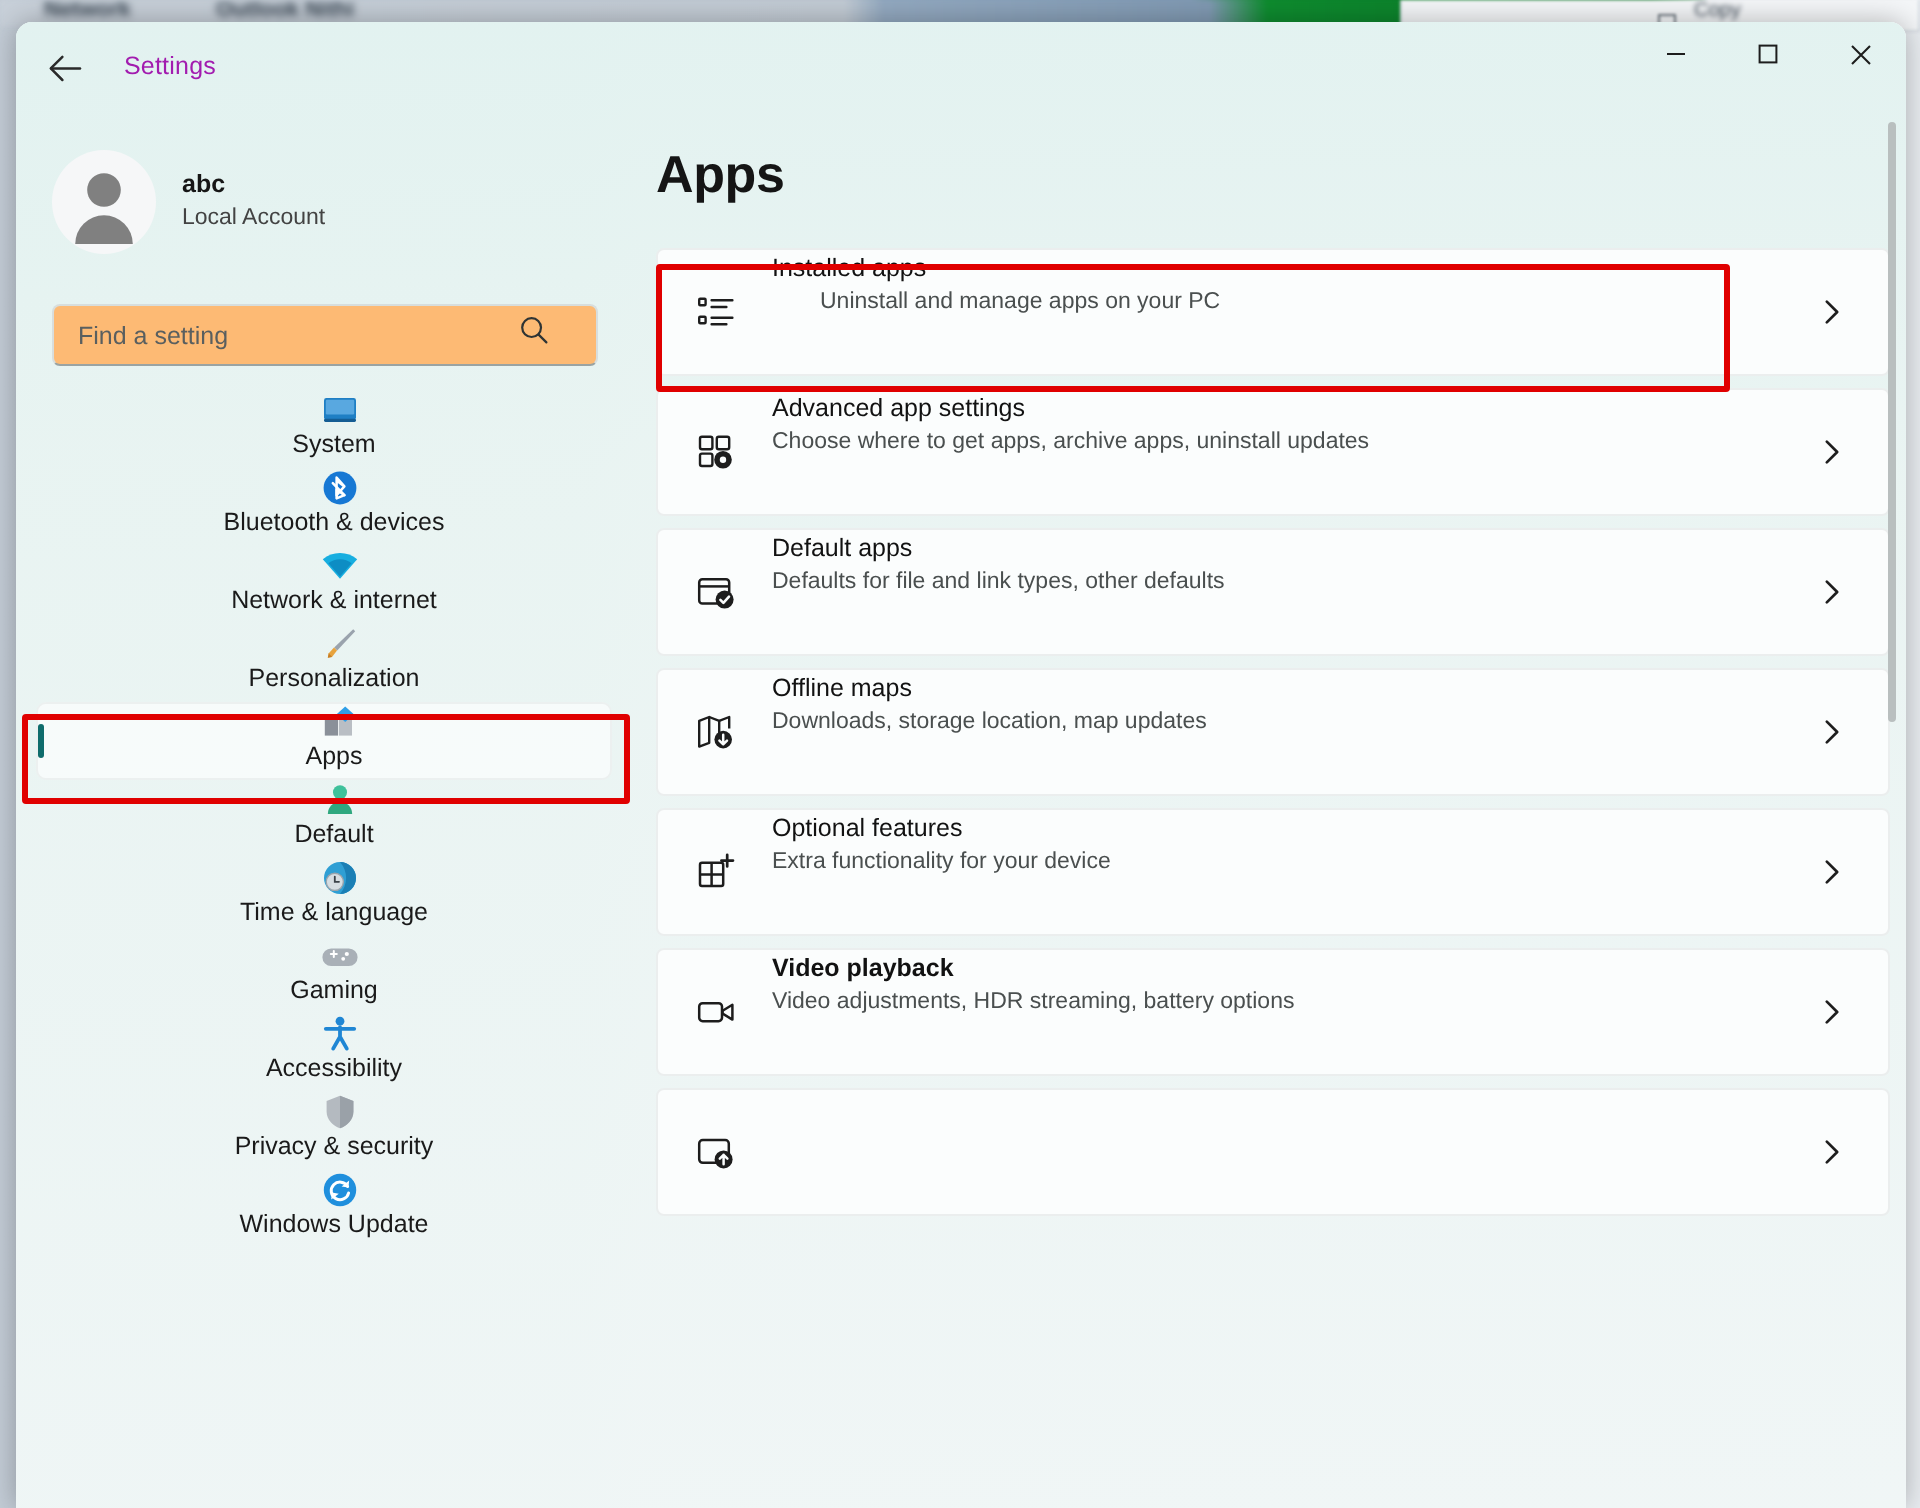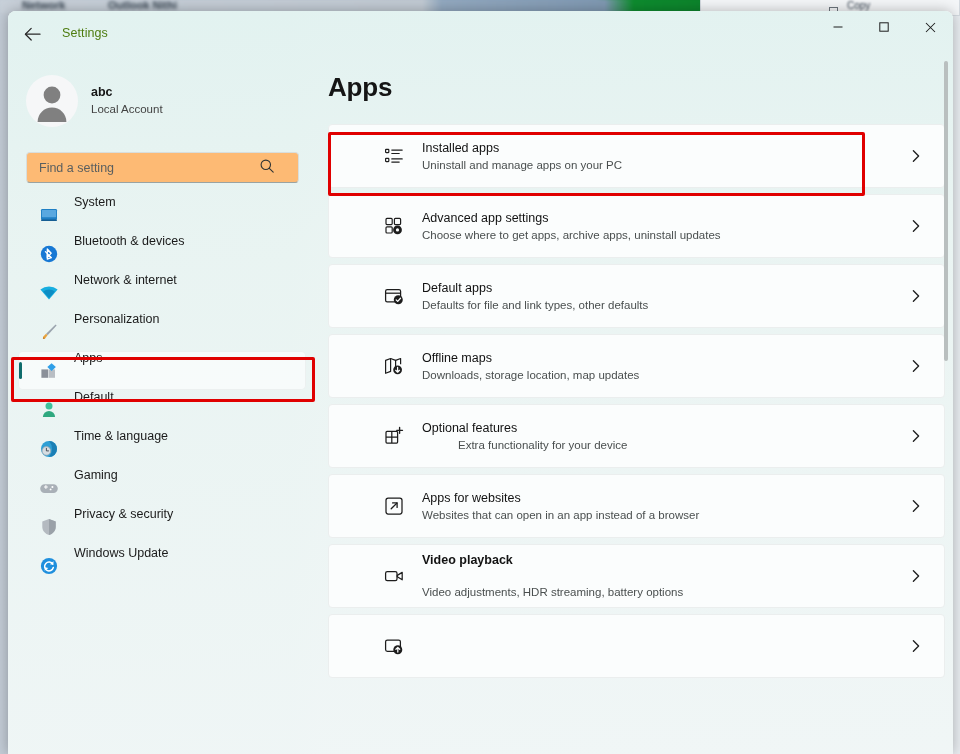--- a/index.html
+++ b/index.html
@@ -99,21 +99,21 @@
     left: 8px; top: 8px;
     width: 32px; height: 30px;
     border-radius: 4px;
     display: flex; align-items: center; justify-content: center;
     cursor: pointer;
   }
   #window-title {
     position: absolute;
     left: 54px; top: 15px;
     font-size: 12.5px;
-    color: #4d7c0f;
+    color: #a21caf;
     letter-spacing: 0.1px;
   }
   .caption-button {
     position: absolute;
     top: 0;
     width: 46px; height: 32px;
     display: flex; align-items: center; justify-content: center;
     cursor: pointer;
   }
   #caption-minimize { right: 92px; }
@@ -174,23 +174,24 @@
   #search-icon { margin-left: 2px; }
 
   #nav-list {
     position: absolute;
     left: 10px; top: 139px;
     width: 288px;
   }
   .nav-item {
     position: relative;
     height: 39px;
-    display: flex; 
+    display: flex; align-items: center;
     border-radius: 5px;
     cursor: pointer;
+    flex-direction: column;
   }
   .nav-item.selected {
     background: rgba(255,255,255,0.62);
     box-shadow: inset 0 0 0 1px rgba(0,0,0,0.045);
   }
   .nav-item.selected::before {
     content: "";
     position: absolute;
     left: 1px; top: 11px;
     width: 3px; height: 17px;
@@ -228,23 +229,22 @@
     left: 17px; top: 68px;
     width: 617px;
   }
   .card {
     position: relative;
     height: 64px;
     margin-bottom: 6px;
     background: #fbfdfd;
     border: 1px solid #ebeeee;
     border-radius: 4px;
-    display: flex; align-items: center;
+    display: flex; 
     cursor: pointer;
-    padding-left: 36px;
   }
   .card-icon {
     width: 30px; margin-left: 14px;
     display: flex; align-items: center; justify-content: center;
     flex: none;
     color: #1d1d1d;
   }
   .card-text { margin-left: 13px; flex: 1; }
   .card-title {
     font-size: 12.5px;
@@ -442,20 +442,30 @@
           <svg width="20" height="20" viewBox="0 0 20 20">
             <path d="M5.6 6.2 h8.8 a4.4 4.4 0 0 1 0 8.8 h-8.8 a4.4 4.4 0 0 1 0-8.8 z" fill="#a9b0b7"></path>
             <path d="M5.4 9 h3 M6.9 7.5 v3" stroke="#ffffff" stroke-width="1" stroke-linecap="round"></path>
             <circle cx="13.4" cy="9" r="1.05" fill="#ffffff"></circle>
             <circle cx="11.6" cy="11.4" r="0.95" fill="#ffffff"></circle>
           </svg>
         </span>
         <span class="nav-label">Gaming</span>
       </div>
 
+      <div class="nav-item">
+        <span class="nav-icon">
+          <svg width="20" height="20" viewBox="0 0 20 20">
+            <circle cx="10" cy="3.6" r="2.2" fill="#1f86d4"></circle>
+            <path d="M2.9 7.4 h14.2" stroke="#1f86d4" stroke-width="1.9" stroke-linecap="round"></path>
+            <path d="M10 6.6 v5.4 M10 11.4 L6.6 17.3 M10 11.4 L13.4 17.3" stroke="#1f86d4" stroke-width="1.9" stroke-linecap="round" fill="none"></path>
+          </svg>
+        </span>
+        <span class="nav-label">Accessibility</span>
+      </div>
 
       <div class="nav-item">
         <span class="nav-icon">
           <svg width="20" height="20" viewBox="0 0 20 20">
             <path d="M10 1.9 L16.7 4.5 v5.2 c0 4.2-3.1 7.1-6.7 8.4 C6.4 16.8 3.3 13.9 3.3 9.7 V4.5 Z" fill="#b4bac0"></path>
             <path d="M10 1.9 L16.7 4.5 v5.2 c0 4.2-3.1 7.1-6.7 8.4 Z" fill="#9aa1a8"></path>
           </svg>
         </span>
         <span class="nav-label">Privacy &amp; security</span>
       </div>
@@ -483,21 +493,21 @@
       <div class="card">
         <span class="card-icon">
           <svg width="22" height="22" viewBox="0 0 22 22">
             <rect x="2.6" y="4.4" width="3.2" height="3.2" rx="0.5" fill="none" stroke="#1d1d1d" stroke-width="1.2"></rect>
             <rect x="2.6" y="13.4" width="3.2" height="3.2" rx="0.5" fill="none" stroke="#1d1d1d" stroke-width="1.2"></rect>
             <path d="M8.8 5.1 H19.2 M8.8 8.5 H16.2 M8.8 13.9 H19.2 M8.8 17.1 H16.2" stroke="#1d1d1d" stroke-width="1.2" stroke-linecap="round"></path>
           </svg>
         </span>
         <span class="card-text" style="display: block;">
           <span class="card-title" style="display: block;">Installed apps</span>
-          <span class="card-subtitle" style="display: block;">Uninstall and manage apps on your PC</span>
+          <span class="card-subtitle" style="display: block; margin-left: 24px;">Uninstall and manage apps on your PC</span>
         </span>
         <span class="card-chevron">
           <svg width="12" height="14" viewBox="0 0 12 14">
               <path d="M3.4 1.8 L8.6 7 L3.4 12.2" fill="none" stroke="#1e1e1e" stroke-width="1.35" stroke-linecap="round" stroke-linejoin="round"></path>
             </svg>
         </span>
       </div>
 
       <div class="card">
         <span class="card-icon">
@@ -564,58 +574,40 @@
       <div class="card">
         <span class="card-icon">
           <svg width="22" height="22" viewBox="0 0 22 22">
             <rect x="3" y="6.4" width="11.6" height="11.6" rx="1" fill="none" stroke="#1d1d1d" stroke-width="1.25"></rect>
             <path d="M8.8 6.4 V18 M3 12.2 H14.6" stroke="#1d1d1d" stroke-width="1.25"></path>
             <path d="M16.6 2.4 V8.2 M13.7 5.3 H19.5" stroke="#1d1d1d" stroke-width="1.35" stroke-linecap="round"></path>
           </svg>
         </span>
         <span class="card-text" style="display: block;">
           <span class="card-title" style="display: block;">Optional features</span>
-          <span class="card-subtitle" style="display: block; margin-left: 36px;">Extra functionality for your device</span>
+          <span class="card-subtitle" style="display: block;">Extra functionality for your device</span>
         </span>
         <span class="card-chevron">
           <svg width="12" height="14" viewBox="0 0 12 14">
               <path d="M3.4 1.8 L8.6 7 L3.4 12.2" fill="none" stroke="#1e1e1e" stroke-width="1.35" stroke-linecap="round" stroke-linejoin="round"></path>
             </svg>
         </span>
       </div>
 
-      <div class="card">
-        <span class="card-icon">
-          <svg width="22" height="22" viewBox="0 0 22 22">
-            <rect x="3" y="3" width="16" height="16" rx="2.2" fill="none" stroke="#1d1d1d" stroke-width="1.25"></rect>
-            <path d="M8.2 13.8 L14 8" fill="none" stroke="#1d1d1d" stroke-width="1.3" stroke-linecap="round"></path>
-            <path d="M9.6 7.9 H14.1 V12.4" fill="none" stroke="#1d1d1d" stroke-width="1.3" stroke-linecap="round" stroke-linejoin="round"></path>
-          </svg>
-        </span>
-        <span class="card-text" style="display: block;">
-          <span class="card-title" style="display: block;">Apps for websites</span>
-          <span class="card-subtitle" style="display: block;">Websites that can open in an app instead of a browser</span>
-        </span>
-        <span class="card-chevron">
-          <svg width="12" height="14" viewBox="0 0 12 14">
-              <path d="M3.4 1.8 L8.6 7 L3.4 12.2" fill="none" stroke="#1e1e1e" stroke-width="1.35" stroke-linecap="round" stroke-linejoin="round"></path>
-            </svg>
-        </span>
-      </div>
 
       <div class="card">
         <span class="card-icon">
           <svg width="22" height="22" viewBox="0 0 22 22">
             <rect x="2.6" y="6.6" width="11.4" height="9" rx="1.7" fill="none" stroke="#1d1d1d" stroke-width="1.25"></rect>
             <path d="M14.3 10.4 L19.2 7.4 V14.8 L14.3 11.8 Z" fill="none" stroke="#1d1d1d" stroke-width="1.25" stroke-linejoin="round"></path>
           </svg>
         </span>
         <span class="card-text" style="display: block;">
           <span class="card-title" style="display: block; font-weight: bold;">Video playback</span>
-          <span class="card-subtitle" style="display: block; margin-top: 15px;">Video adjustments, HDR streaming, battery options</span>
+          <span class="card-subtitle" style="display: block;">Video adjustments, HDR streaming, battery options</span>
         </span>
         <span class="card-chevron">
           <svg width="12" height="14" viewBox="0 0 12 14">
               <path d="M3.4 1.8 L8.6 7 L3.4 12.2" fill="none" stroke="#1e1e1e" stroke-width="1.35" stroke-linecap="round" stroke-linejoin="round"></path>
             </svg>
         </span>
       </div>
 
       <div class="card">
         <span class="card-icon">

